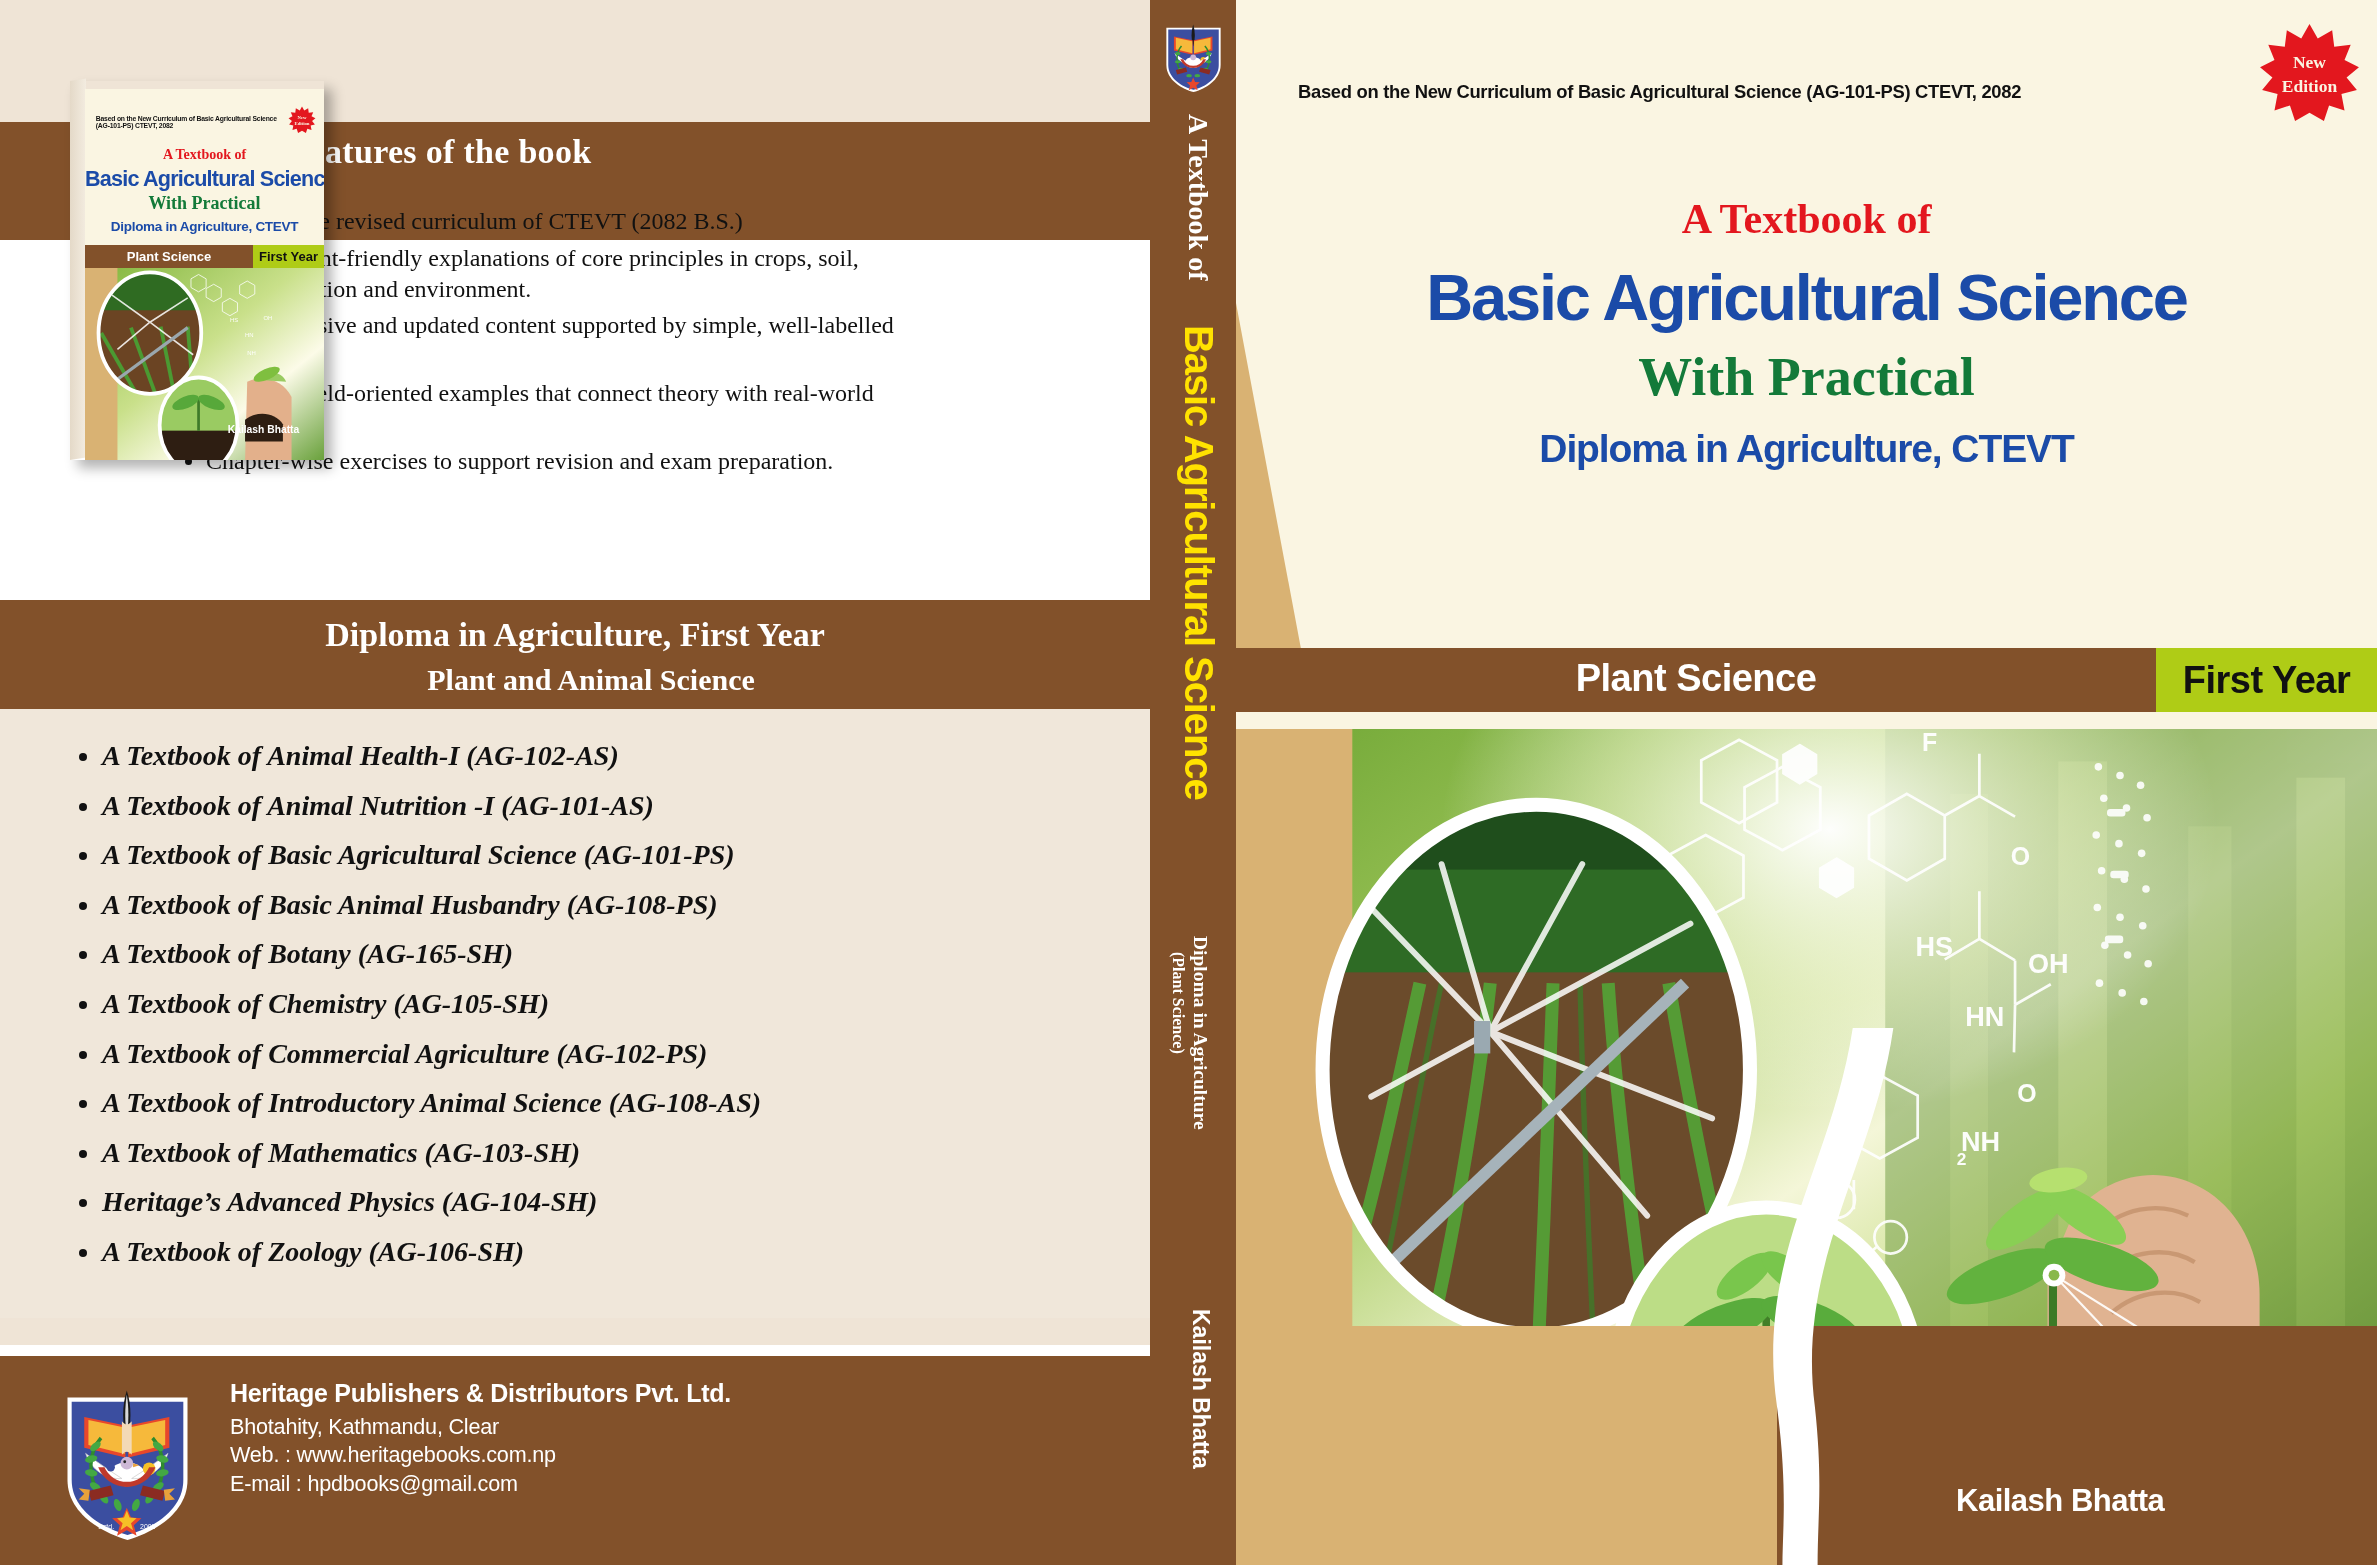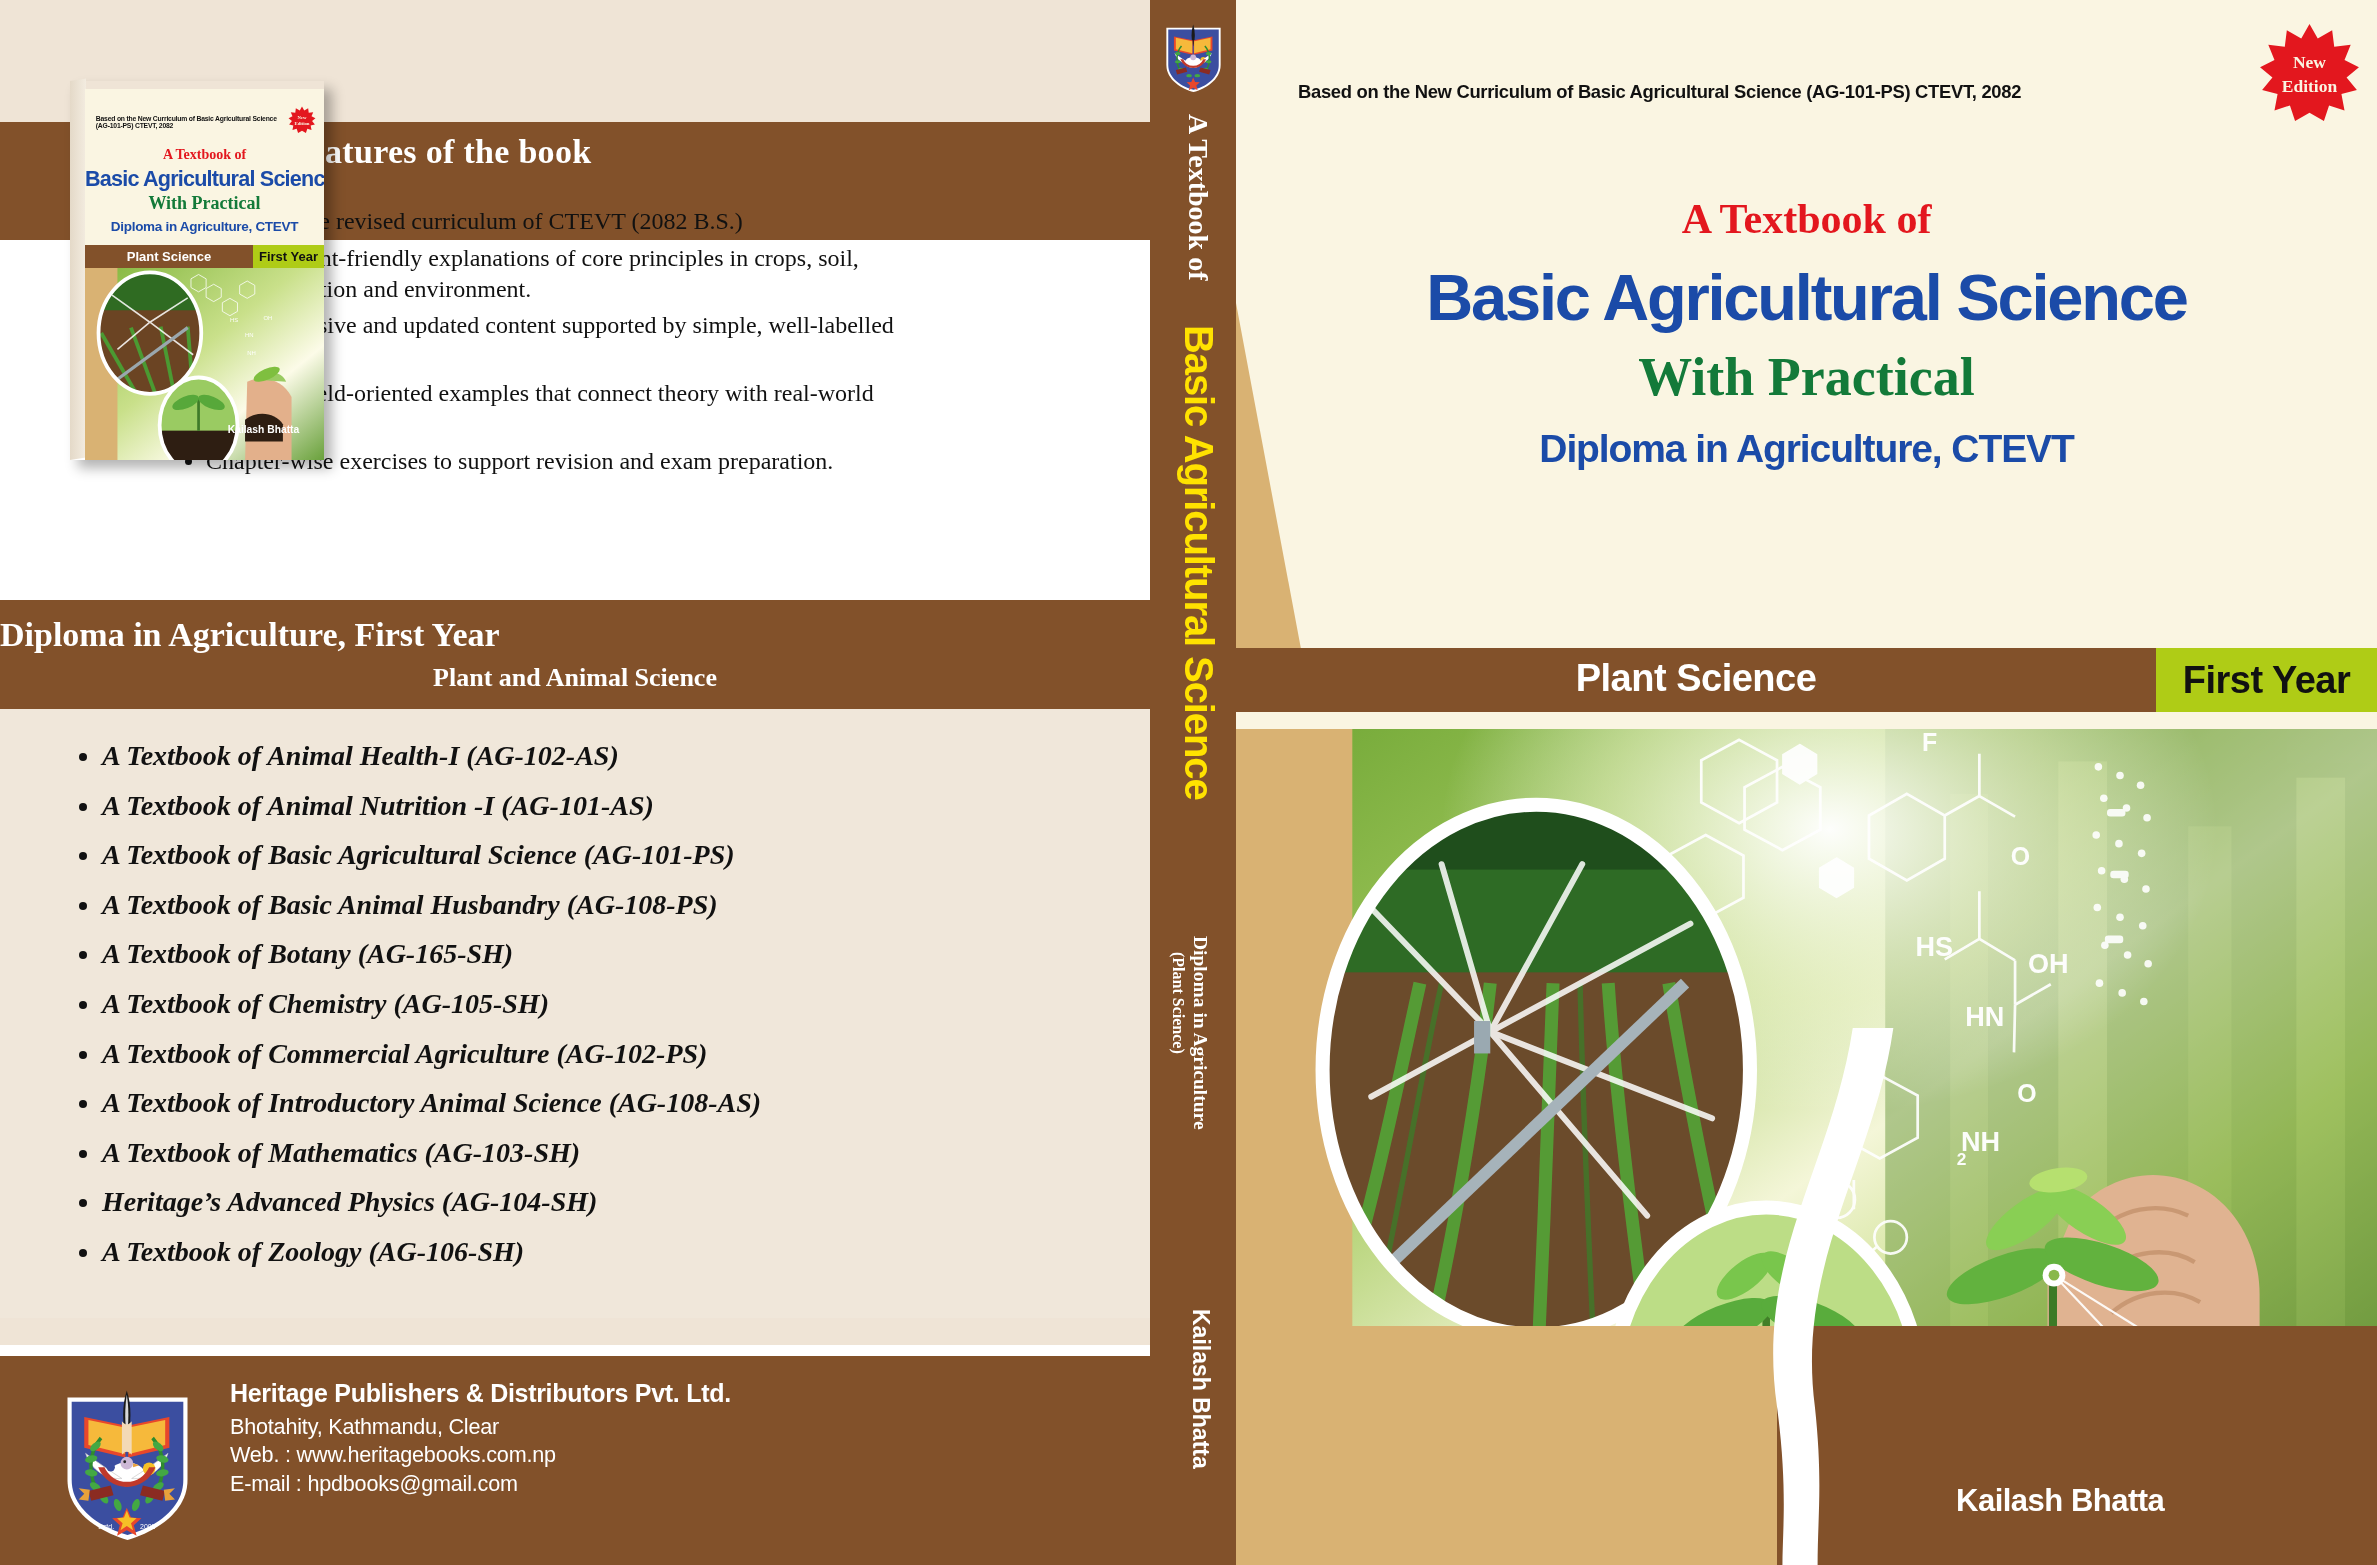--- a/index.html
+++ b/index.html
@@ -12,23 +12,23 @@
   .salient-band{position:absolute;left:0;top:122px;width:1150px;height:118px;background:#82512A;}
   .salient-title{position:absolute;left:187px;top:133px;width:758px;font-size:34px;font-weight:bold;color:#ffffff;
      font-family:"Liberation Serif",serif;letter-spacing:0.3px;}
   .salient-white{position:absolute;left:0;top:240px;width:1150px;height:360px;background:#ffffff;}
   .salient-list{position:absolute;left:179px;top:206px;width:698px;}
   .salient-list li{font-size:24px;line-height:1.30;color:#111;margin-bottom:5.4px;
      font-family:"Liberation Serif",serif;}
   .salient-list{padding-left:27px;margin:0;list-style:disc;}
 
   .diploma-band{position:absolute;left:0;top:600px;width:1150px;height:239px;background:#82512A;}
-  .diploma-l1{position:absolute;left:0;top:616px;width:1150px;font-size:34px;font-weight:bold;color:#fff;
-      font-family:"Liberation Serif",serif;}
-  .diploma-l2{position:absolute;left:0;top:663px;width:1150px;text-align:center;font-size:26px;font-weight:bold;color:#fff;
+  .diploma-l1{position:absolute;left:0;top:616px;width:1150px;text-align:center;font-size:34px;font-weight:bold;color:#fff;
+      font-family:"Liberation Serif",serif;}
+  .diploma-l2{position:absolute;left:16px;top:663px;width:1150px;text-align:center;font-size:30px;font-weight:bold;color:#fff;
       font-family:"Liberation Serif",serif;}
 
   .booklist-bg{position:absolute;left:0;top:709px;width:1150px;height:609px;background:#f0e7da;}
   .booklist{position:absolute;left:70px;top:742px;width:974px;margin:0;padding-left:32px;list-style:disc;}
   .booklist li{font-size:28px;line-height:1.00;margin-bottom:21.6px;font-weight:bold;font-style:italic;color:#111;
       font-family:"Liberation Serif",serif;}
 
   .pub-cream{position:absolute;left:0;top:1318px;width:1150px;height:27px;background:#efe4d6;}
   .pub-white{position:absolute;left:0;top:1345px;width:1150px;height:12px;background:#ffffff;}
   .pub-band{position:absolute;left:0;top:1356px;width:1150px;height:209px;background:#82512A;}

